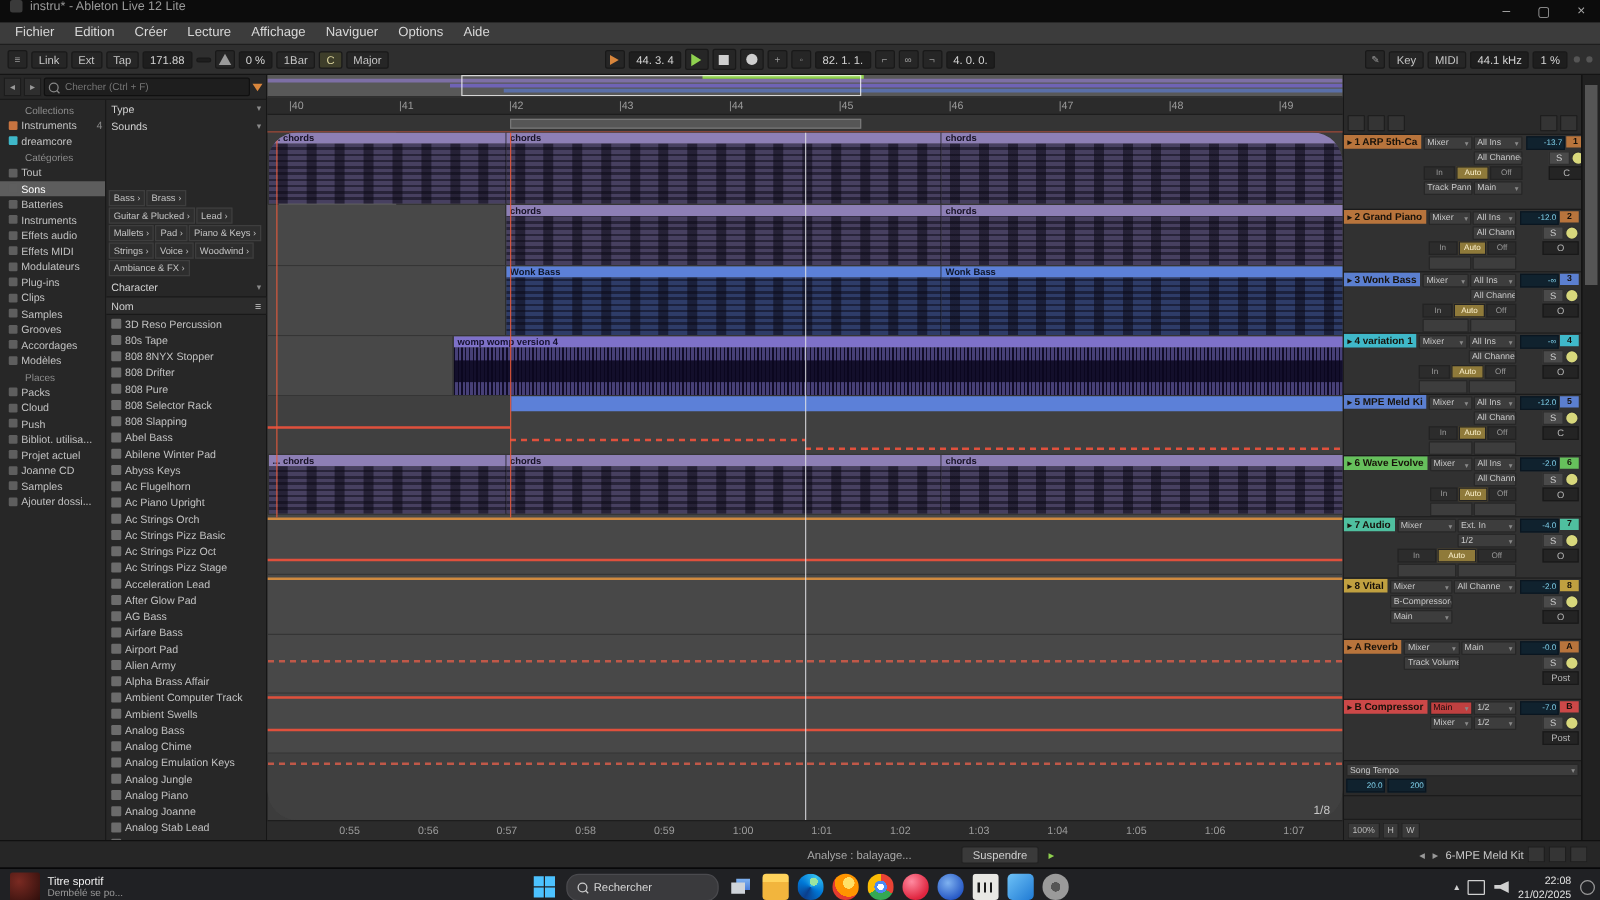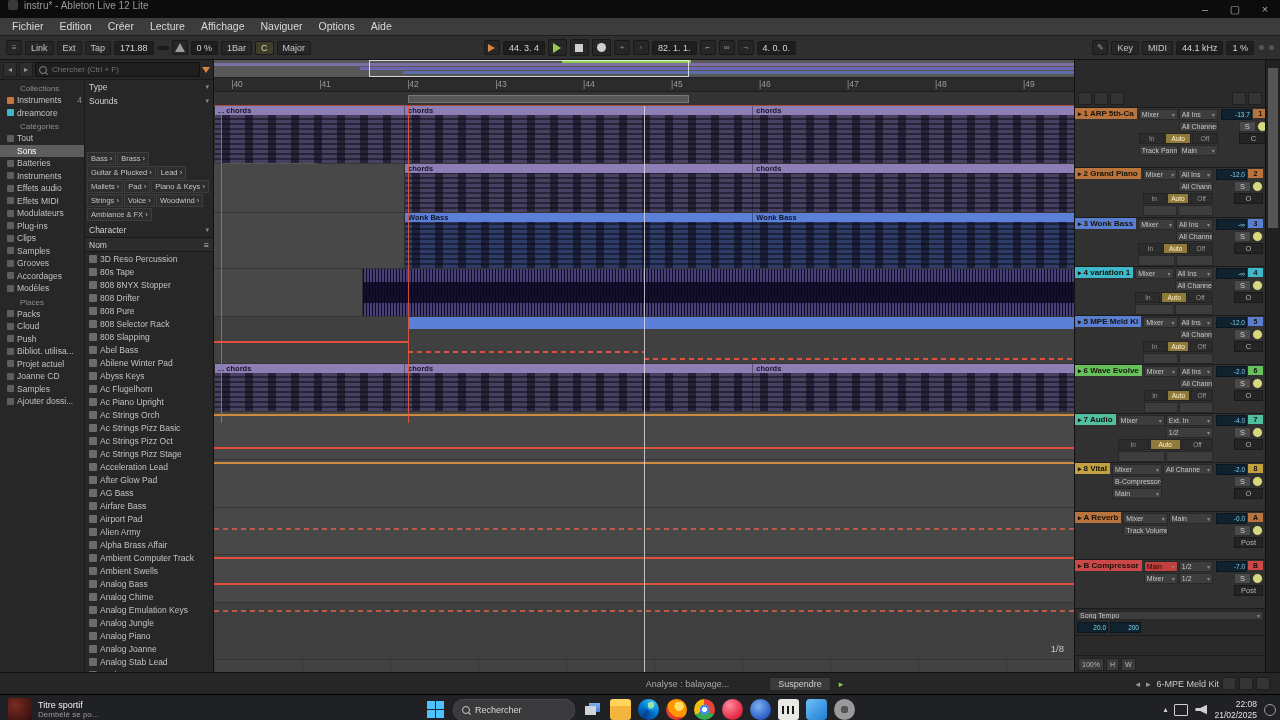--- a/index.html
+++ b/index.html
@@ -69,21 +69,21 @@
   .ov-s1{top:3px;left:0%;right:0;background:#7d6fa5;}
   .ov-s2{top:7px;left:17%;right:0;background:#6f63b5;}
   .ov-s3{top:11px;left:22%;right:0;background:#5a6fa8;}
   .ov-green{position:absolute;top:0;height:3px;left:40.5%;width:15%;background:#8fd14f;}
   .ov-view{position:absolute;top:0;bottom:0;left:18%;width:37%;border:1px solid rgba(255,255,255,.75);}
   .barruler{height:13px;background:#2b2b2b;border-bottom:1px solid #1d1d1d;position:relative;font-size:8.5px;color:#9c9c9c;}
   .bar-num{position:absolute;top:1px;}
   .loopstrip{height:13px;background:#343434;border-bottom:1px solid #a04a38;position:relative;}
   .loop-seg{position:absolute;top:3px;height:6px;left:22.5%;width:32.5%;background:#565656;border:1px solid #777;}
   .lanes{flex:1;position:relative;background:#424242;overflow:hidden;
-         background-image:repeating-linear-gradient(90deg,rgba(0,0,0,.15) 0 1px,transparent 1px 88px);}
+         background-image:repeating-linear-gradient(90deg,rgba(0,0,0,.15) 0 1px,transparent 1px 88px);border-radius:24px;}
   .lane{position:relative;background:#484848;box-shadow:inset 0 -1px 0 #353535;}
   .lane.dark{background:#404040;}
   .lane-hl{position:absolute;top:0;bottom:0;background:rgba(255,255,255,.16);}
   .clip{position:absolute;top:0;bottom:1px;overflow:hidden;border-left:1px solid rgba(0,0,0,.35);border-right:1px solid rgba(0,0,0,.35);display:flex;flex-direction:column;}
   .clip-head{height:9px;font-size:7.5px;line-height:9px;padding-left:3px;white-space:nowrap;overflow:hidden;font-weight:bold;}
   .clip-body{flex:1;}
   .c-purple .clip-head{background:#8d7fb5;color:#171225;}
   .c-purple .clip-body{background:#474060;}
   .c-blue .clip-head{background:#5c80d8;color:#0e1528;}
   .c-blue .clip-body{background:#2e3c68;}
@@ -601,20 +601,21 @@
                 <div class="clip-head">Wonk Bass</div>
                 <div class="clip-body midi"></div>
               </div>
               <div class="clip c-blue" style="left:62.6%;width:37.4%">
                 <div class="clip-head">Wonk Bass</div>
                 <div class="clip-body midi"></div>
               </div>
             </div>
             <div class="lane" style="height:48px">
               <div class="clip c-violet" style="left:17.2%;width:82.8%">
+                <div class="clip-head">womp womp version 4</div>
                 <div class="clip-body audio"></div>
               </div>
             </div>
             <div class="lane dark" style="height:47px">
               <div class="strip" style="left:22.5%;width:77.5%"></div>
               <div class="aline" style="top:52%;left:0%;width:22.5%;--lc:#e0503c"></div>
               <div class="aline dash" style="top:72%;left:22.5%;width:27.5%;--lc:#e0503c"></div>
               <div class="aline dash" style="top:88%;left:50%;width:50%;--lc:#e0503c"></div>
             </div>
             <div class="lane" style="height:48px">
@@ -647,20 +648,35 @@
             </div>
             <div class="lane dark" style="height:57px">
               <div class="aline dash" style="top:12%;left:0%;width:100%;--lc:#c05848"></div>
             </div>
           </div>
         <div class="vline v1"></div>
         <div class="vline v2"></div>
         <div class="playhead" id="playhead" style="left: 50%;"></div>
       </div>
       <div class="grid-size">1/8</div>
+      <div class="timeruler" id="timeruler">
+          <span class="time-lab" style="left:6.67%">0:55</span>
+          <span class="time-lab" style="left:13.99%">0:56</span>
+          <span class="time-lab" style="left:21.31%">0:57</span>
+          <span class="time-lab" style="left:28.63%">0:58</span>
+          <span class="time-lab" style="left:35.95%">0:59</span>
+          <span class="time-lab" style="left:43.27%">1:00</span>
+          <span class="time-lab" style="left:50.59%">1:01</span>
+          <span class="time-lab" style="left:57.90%">1:02</span>
+          <span class="time-lab" style="left:65.22%">1:03</span>
+          <span class="time-lab" style="left:72.54%">1:04</span>
+          <span class="time-lab" style="left:79.86%">1:05</span>
+          <span class="time-lab" style="left:87.18%">1:06</span>
+          <span class="time-lab" style="left:94.50%">1:07</span>
+        </div>
     </div>
 
     <div class="trackpanel">
       <div class="tp-head">
         <span class="tp-ico"></span>
         <span class="tp-ico"></span>
         <span class="tp-ico"></span>
         <span class="sp"></span>
         <span class="tp-ico"></span>
         <span class="tp-ico"></span>

